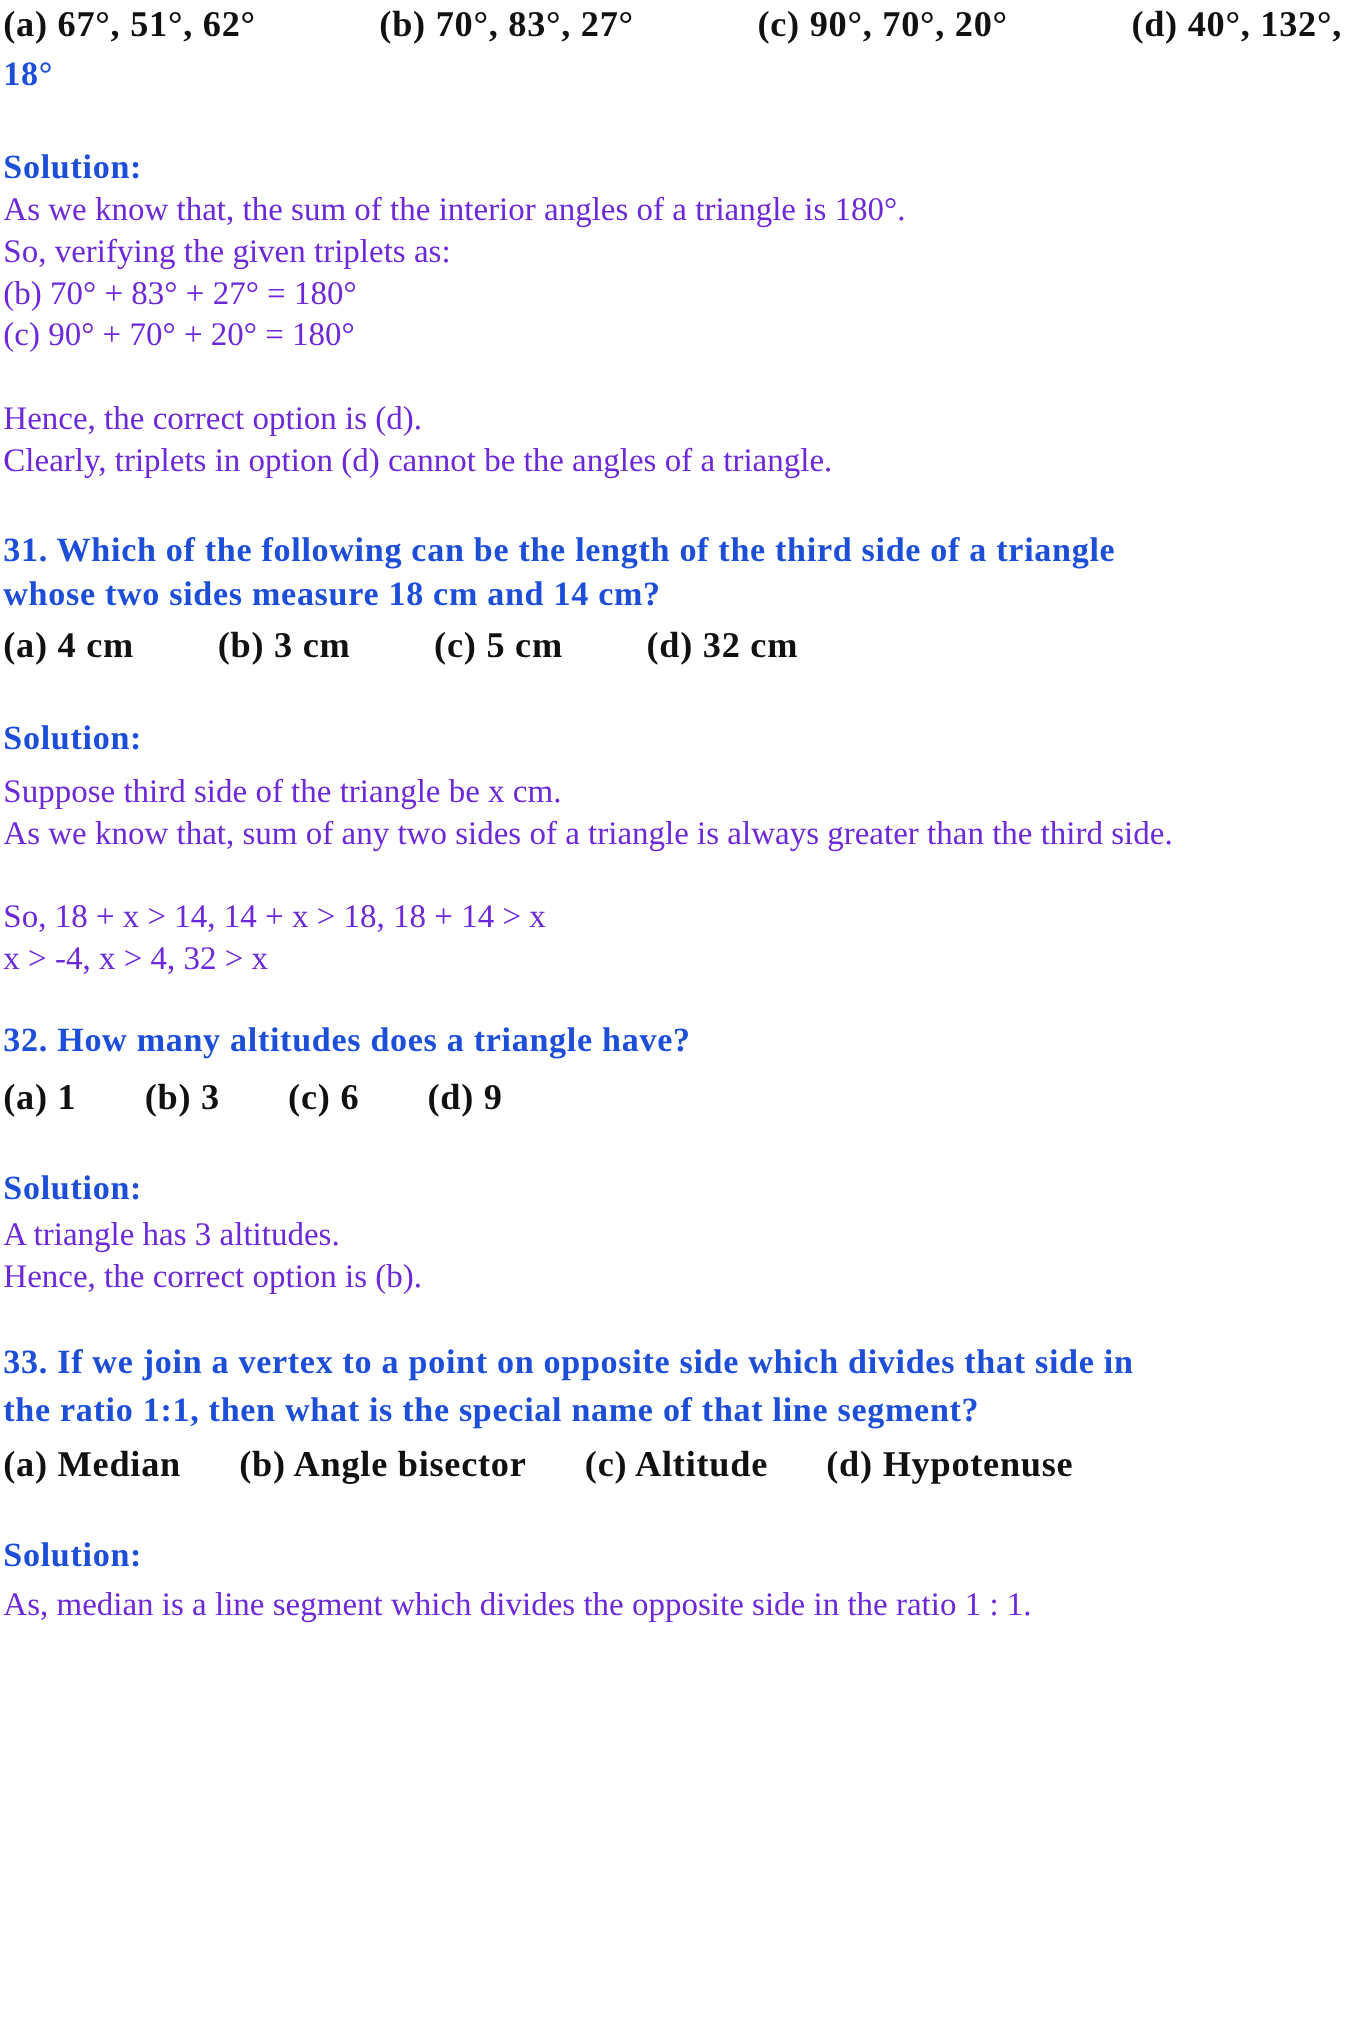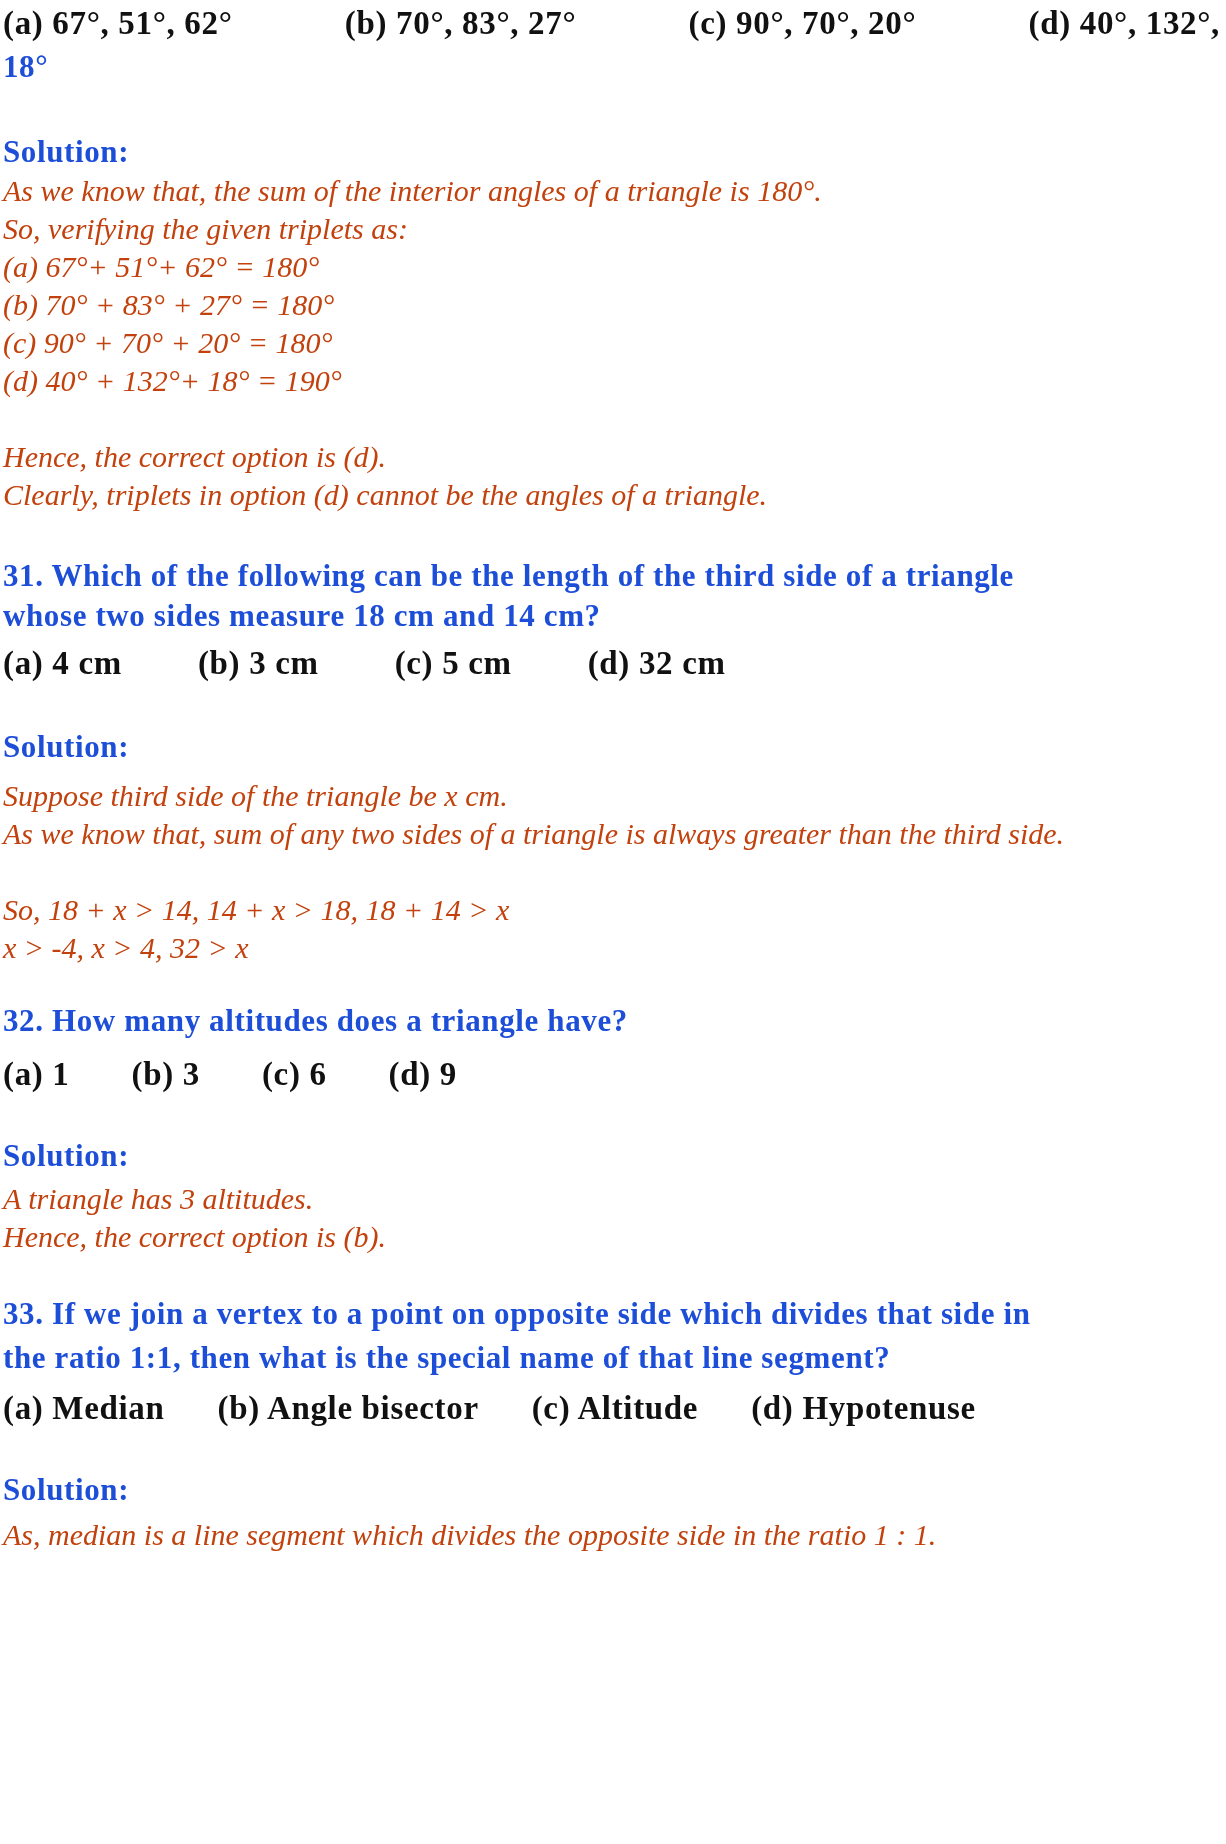--- a/index.html
+++ b/index.html
@@ -14,23 +14,22 @@
     font-family: "Liberation Serif", serif;
   }
   .page {
     padding: 2px 6px 0 3px;
     width: 1217px;
   }
   
   .line {
     font-size: 30px;
     line-height: 38px;
-    color: #c2410c;
+    color: #6d28d9;
     white-space: nowrap;
-    font-style: italic;
   }
   
   .q-line, .sol-head, .bold-line {
     font-size: 31px;
     line-height: 40px;
     font-weight: bold;
     color: #1d4ed8;
     letter-spacing: 0.02em;
     white-space: nowrap;
   }
@@ -79,25 +78,23 @@
     <span>(b) 70°, 83°, 27°</span>
     <span>(c) 90°, 70°, 20°</span>
     <span>(d) 40°, 132°,</span>
   </div>
   <div class="bold-line">18°</div>
 
   <div class="sol-head mt-sol1">Solution:</div>
   <div class="para">
     <div class="line">As we know that, the sum of the interior angles of a triangle is 180°.</div>
     <div class="line">So, verifying the given triplets as:</div>
-    <div class="line">(a) 67°+ 51°+ 62° = 180°</div>
   </div>
   <div class="line eq">(b) 70° + 83° + 27° = 180°</div>
   <div class="line eq">(c) 90° + 70° + 20° = 180°</div>
-  <div class="line eq">(d) 40° + 132°+ 18° = 190°</div>
   <div class="para mt38">
     <div class="line">Hence, the correct option is (d).</div>
     <div class="line">Clearly, triplets in option (d) cannot be the angles of a triangle.</div>
   </div>
 
   <div class="mt42">
     <div class="q-line">31. Which of the following can be the length of the third side of a triangle</div>
     <div class="q-line">whose two sides measure 18 cm and 14 cm?</div>
   </div>
   <div class="opts q31-opts mt6">

